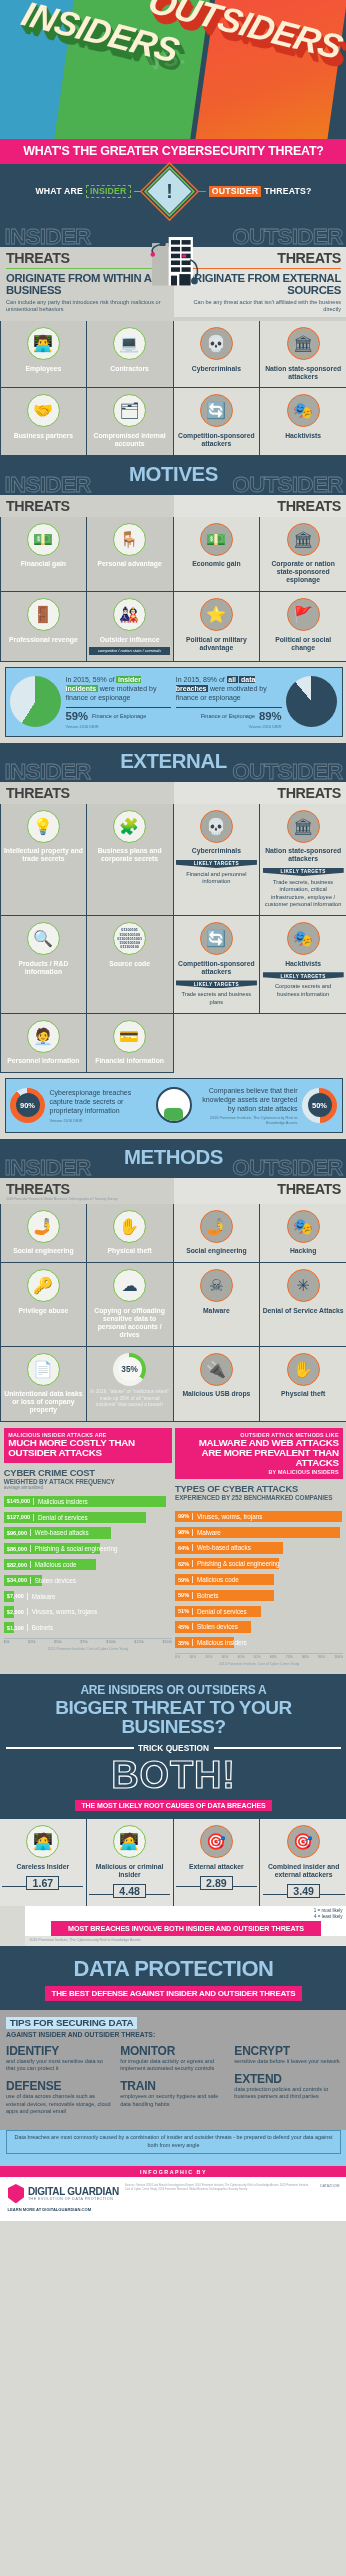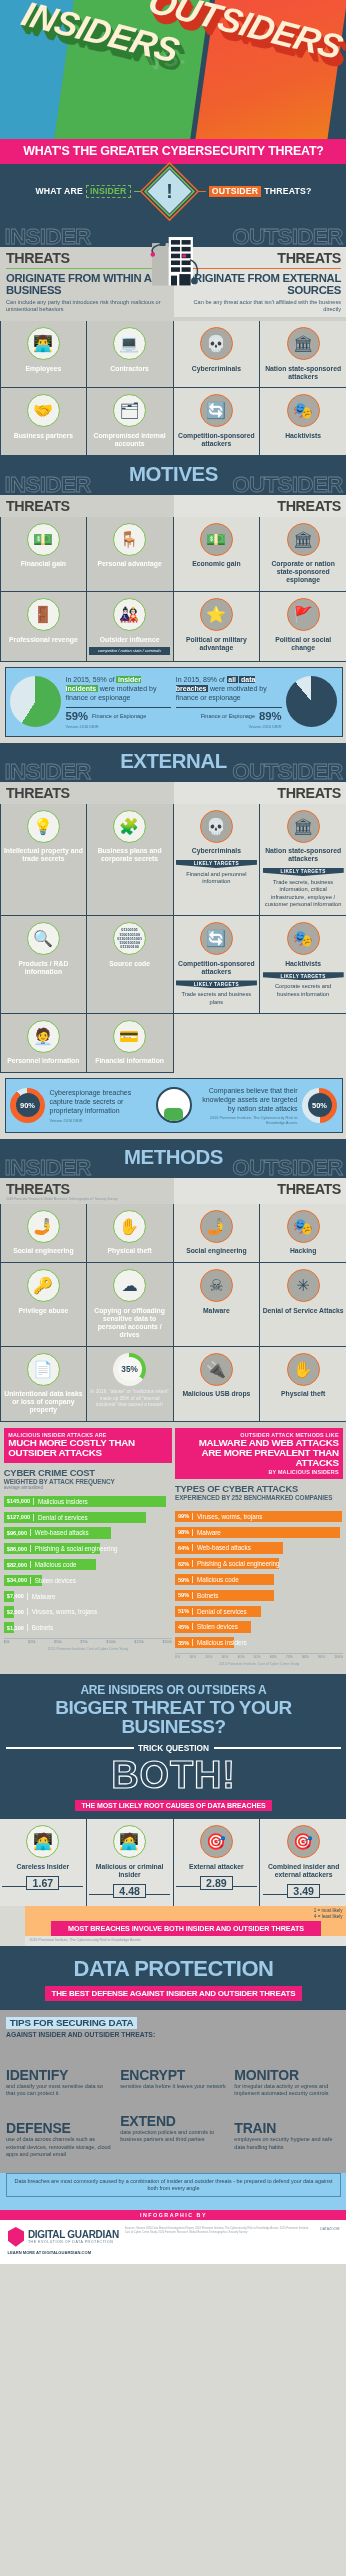--- a/index.html
+++ b/index.html
@@ -149,21 +149,21 @@
   .dp h2 { color:#9fcbe8; font-size:22px; font-weight:bold; letter-spacing:-0.5px; }
   .dp .sub { display:inline-block; background:#ec1e79; color:#fff; font-size:8px;
              font-weight:bold; padding:3px 6.8px; margin-top:4.5px; letter-spacing:-0.2px; }
   .tips { background:#a3a3a3; padding:5.3px 6px 7.5px; }
   .tips .t1 { display:inline-block; background:#c5e5f7; color:#2d4a5e; font-size:9.8px;
               font-weight:bold; padding:0.8px 3.8px; letter-spacing:-0.2px; }
   .tips .t2 { font-size:6.8px; font-weight:bold; color:#2d4a5e; margin:1.5px 0 6px; }
   .tipgrid { display:flex; gap:7.5px; }
   .tipcol { flex:1; }
   .tipbox { margin-bottom:6.8px; }
-  .tipbox h4 { font-size:14px; font-weight:bold; color:#2d4a5e; letter-spacing:-0.2px;margin-top:23px; }
+  .tipbox h4 { font-size:12px; font-weight:bold; color:#2d4a5e; letter-spacing:-0.2px; }
   .tipbox p { font-size:5.5px; line-height:1.33; color:#2d4a5e; }
   .dpnote { background:#8ecdf0; border:0.8px solid #4a8fb5; margin:0 6px 6.8px; padding:3.8px 4.5px;
             font-size:5.4px; line-height:1.35; text-align:center; color:#2d4a5e; }
 
   
   .fbar { background:#ec1e79; color:#fff; text-align:center; font-size:5.3px; font-weight:bold;
           padding:2.3px 0; letter-spacing:1.5px; }
   .footer { background:#fff; padding:6.8px 7.5px 9px; display:flex; align-items:flex-start; gap:6px; }
   .dglogo { display:flex; align-items:center; gap:3.8px; }
   .dgmark { width:16.6px; height:19.6px; background:#ec1e79;
@@ -666,21 +666,21 @@
       <div class="ico o">🎯</div>
       <div class="rc-cap">External attacker</div>
       <div class="scorewrap"><div class="scoreline"></div><span class="score">2.89</span></div>
     </div>
     <div class="rootcell">
       <div class="ico o">🎯</div>
       <div class="rc-cap">Combined insider and external attackers</div>
       <div class="scorewrap"><div class="scoreline"></div><span class="score">3.49</span></div>
     </div>
   </div>
-  <div style="background:#fdba74;margin-left:25px;">
+  <div style="background:#ffffff;margin-left:25px;">
     <div class="legendkey">
       <span>1 = most likely</span><br>
       <span>4 = least likely</span>
     </div>
     <div class="mostbreach">MOST BREACHES INVOLVE BOTH INSIDER AND OUTSIDER THREATS</div>
     <div class="footsrc">2016 Ponemon Institute, The Cybersecurity Risk to Knowledge Assets</div>
   </div>
 
   <div class="dp">
     <h2>DATA PROTECTION</h2>
@@ -695,36 +695,36 @@
           <h4>IDENTIFY</h4>
           <p>and classify your most sensitive data so that you can protect it</p>
         </div>
         <div class="tipbox">
           <h4>DEFENSE</h4>
           <p>use of data across channels such as external devices, removable storage, cloud apps and personal email</p>
         </div>
       </div>
       <div class="tipcol">
         <div class="tipbox">
+          <h4>MONITOR</h4>
+          <p>for irregular data activity or egress and implement automated security controls</p>
+        </div>
+        <div class="tipbox">
+          <h4>TRAIN</h4>
+          <p>employees on security hygiene and safe data handling habits</p>
+        </div>
+      </div>
+      <div class="tipcol">
+        <div class="tipbox">
           <h4>ENCRYPT</h4>
           <p>sensitive data before it leaves your network</p>
         </div>
         <div class="tipbox">
           <h4>EXTEND</h4>
           <p>data protection policies and controls to business partners and third parties</p>
-        </div>
-      </div>
-      <div class="tipcol">
-        <div class="tipbox">
-          <h4>MONITOR</h4>
-          <p>for irregular data activity or egress and implement automated security controls</p>
-        </div>
-        <div class="tipbox">
-          <h4>TRAIN</h4>
-          <p>employees on security hygiene and safe data handling habits</p>
         </div>
       </div>
     </div>
   </div>
   <div style="background:#8ecdf0;padding-bottom:6px;">
     <div class="dpnote">Data breaches are most commonly caused by a combination of insider and outsider threats - be prepared to defend your data against both from every angle</div>
   </div>
 
   <div class="fbar">INFOGRAPHIC BY</div>
   <div class="footer">

